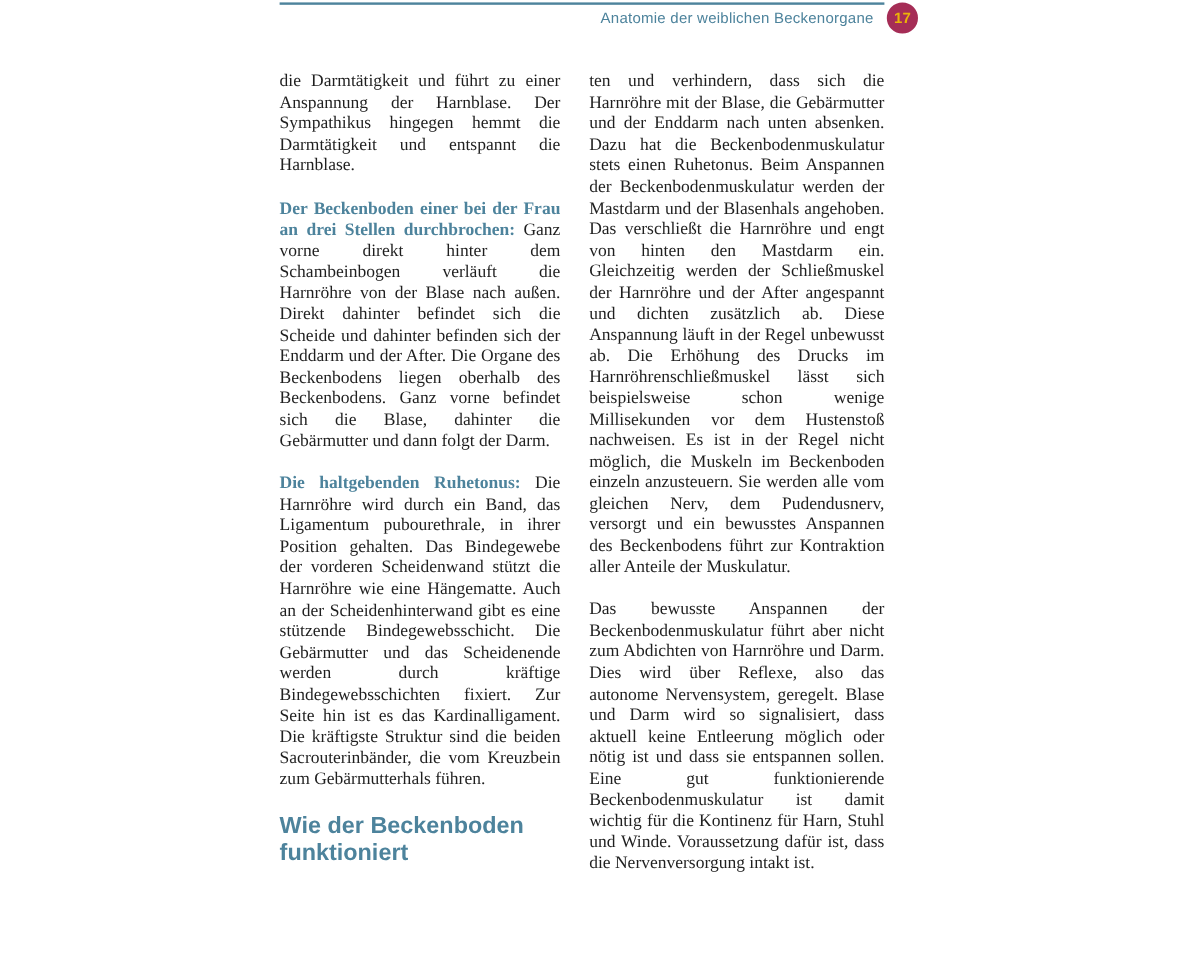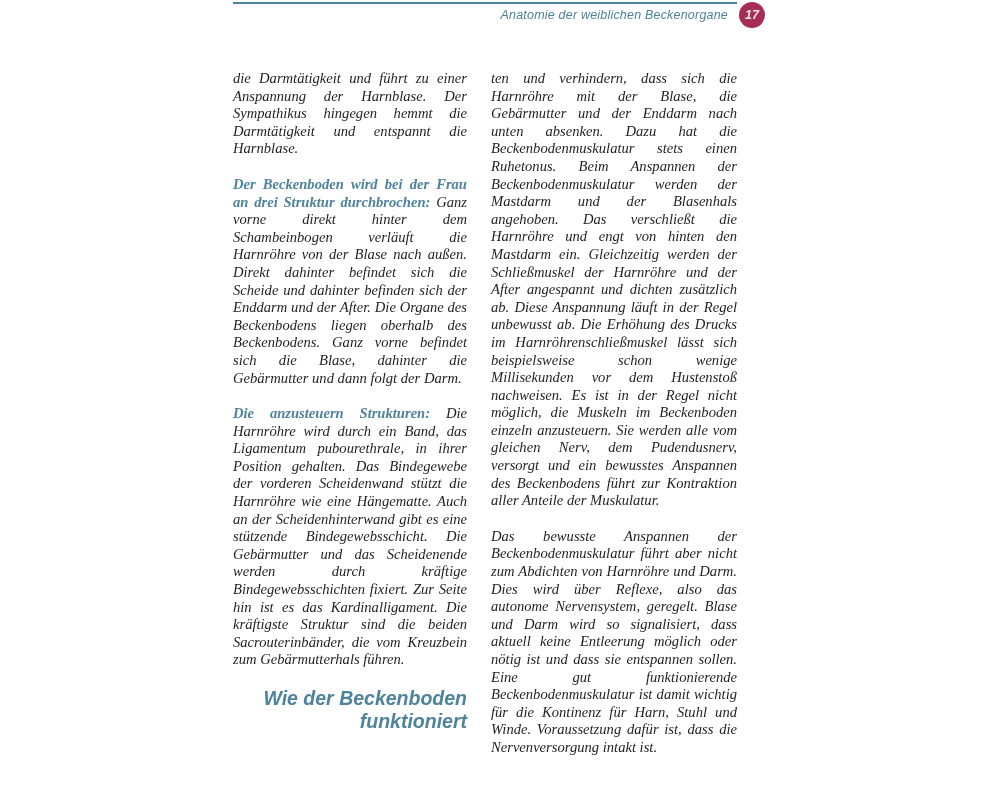--- a/index.html
+++ b/index.html
@@ -8,21 +8,20 @@
       background: #ffffff;
     }
     .page {
       position: relative;
       width: 1000px;
       height: 767px;
       background: #ffffff;
       font-family: "Liberation Serif", serif;
       color: #1f1f1f;
       overflow: hidden;
-      font-style: italic;
     }
     .header-rule {
       position: absolute;
       left: 233px;
       top: 2px;
       width: 504px;
       height: 2px;
       background: #4d839c;
     }
     .running-head {
@@ -37,58 +36,58 @@
       letter-spacing: 0.2px;
     }
     .page-badge {
       position: absolute;
       left: 739px;
       top: 2px;
       width: 26px;
       height: 26px;
       border-radius: 50%;
       background: #a52d56;
-      color: #e5e5e5;
+      color: #eab308;
       font-family: "Liberation Sans", sans-serif;
       font-size: 12.5px;
       font-weight: bold;
       display: flex;
       align-items: center;
       justify-content: center;
     }
     .content {
       position: absolute;
       left: 233px;
       top: 60px;
       width: 504px;
       display: flex;
       gap: 24px;
     }
     .col-left  { width: 234px; }
     .col-right { width: 246px; }
     .content p {
-      margin: 10px 0 18px 0;
+      margin: 0 0 18px 0;
       font-size: 14.6px;
       line-height: 17.6px;
       text-align: justify;
       hyphens: auto;
       -webkit-hyphens: auto;
     }
     .lead {
       color: #4d839c;
       font-weight: bold;
     }
     .section-heading {
       margin: 10px 0 14px 0;
       font-family: "Liberation Sans", sans-serif;
       font-size: 19.5px;
       line-height: 23px;
       font-weight: bold;
       color: #4d839c;
-      text-align: right;
+      text-align: left;
     }
     .footer {
       position: absolute;
       left: 0;
       top: 782px;
       width: 1000px;
       text-align: center;
       font-family: "Liberation Sans", sans-serif;
       font-size: 11.5px;
       color: #44798e;
@@ -104,26 +103,26 @@
   <div class="running-head">Anatomie der weiblichen Beckenorgane</div>
 
   <div class="page-badge">17</div>
 
   <div class="content">
 
     <div class="col-left">
       <p>die Darmtätigkeit und führt zu einer Anspannung der Harnblase. Der Sympathikus hingegen hemmt die Darmtätigkeit und entspannt die Harnblase.</p>
 
       <p>
-        <span class="lead">Der Beckenboden wird bei der Frau an drei Struktur durchbrochen:</span>
+        <span class="lead">Der Beckenboden einer bei der Frau an drei Stellen durchbrochen:</span>
         <span>Ganz vorne direkt hinter dem Schambeinbogen verläuft die Harnröhre von der Blase nach außen. Direkt dahinter befindet sich die Scheide und dahinter befinden sich der Enddarm und der After. Die Organe des Beckenbodens liegen oberhalb des Beckenbodens. Ganz vorne befindet sich die Blase, dahinter die Gebärmutter und dann folgt der Darm.</span>
       </p>
 
       <p>
-        <span class="lead">Die anzusteuern Strukturen:</span>
+        <span class="lead">Die haltgebenden Ruhetonus:</span>
         <span>Die Harnröhre wird durch ein Band, das Ligamentum pubourethrale, in ihrer Position gehalten. Das Bindegewebe der vorderen Scheidenwand stützt die Harnröhre wie eine Hängematte. Auch an der Scheidenhinterwand gibt es eine stützende Bindegewebsschicht. Die Gebärmutter und das Scheidenende werden durch kräftige Bindegewebsschichten fixiert. Zur Seite hin ist es das Kardinalligament. Die kräftigste Struktur sind die beiden Sacrouterinbänder, die vom Kreuzbein zum Gebärmutterhals führen.</span>
       </p>
 
       <h2 class="section-heading">Wie der Beckenboden funktioniert</h2>
 
     </div>
 
     <div class="col-right">
       <p>ten und verhindern, dass sich die Harnröhre mit der Blase, die Gebärmutter und der Enddarm nach unten absenken. Dazu hat die Beckenbodenmuskulatur stets einen Ruhetonus. Beim Anspannen der Beckenbodenmuskulatur werden der Mastdarm und der Blasenhals angehoben. Das verschließt die Harnröhre und engt von hinten den Mastdarm ein. Gleichzeitig werden der Schließmuskel der Harnröhre und der After angespannt und dichten zusätzlich ab. Diese Anspannung läuft in der Regel unbewusst ab. Die Erhöhung des Drucks im Harnröhrenschließmuskel lässt sich beispielsweise schon wenige Millisekunden vor dem Hustenstoß nachweisen. Es ist in der Regel nicht möglich, die Muskeln im Beckenboden einzeln anzusteuern. Sie werden alle vom gleichen Nerv, dem Pudendusnerv, versorgt und ein bewusstes Anspannen des Beckenbodens führt zur Kontraktion aller Anteile der Muskulatur.</p>
 

